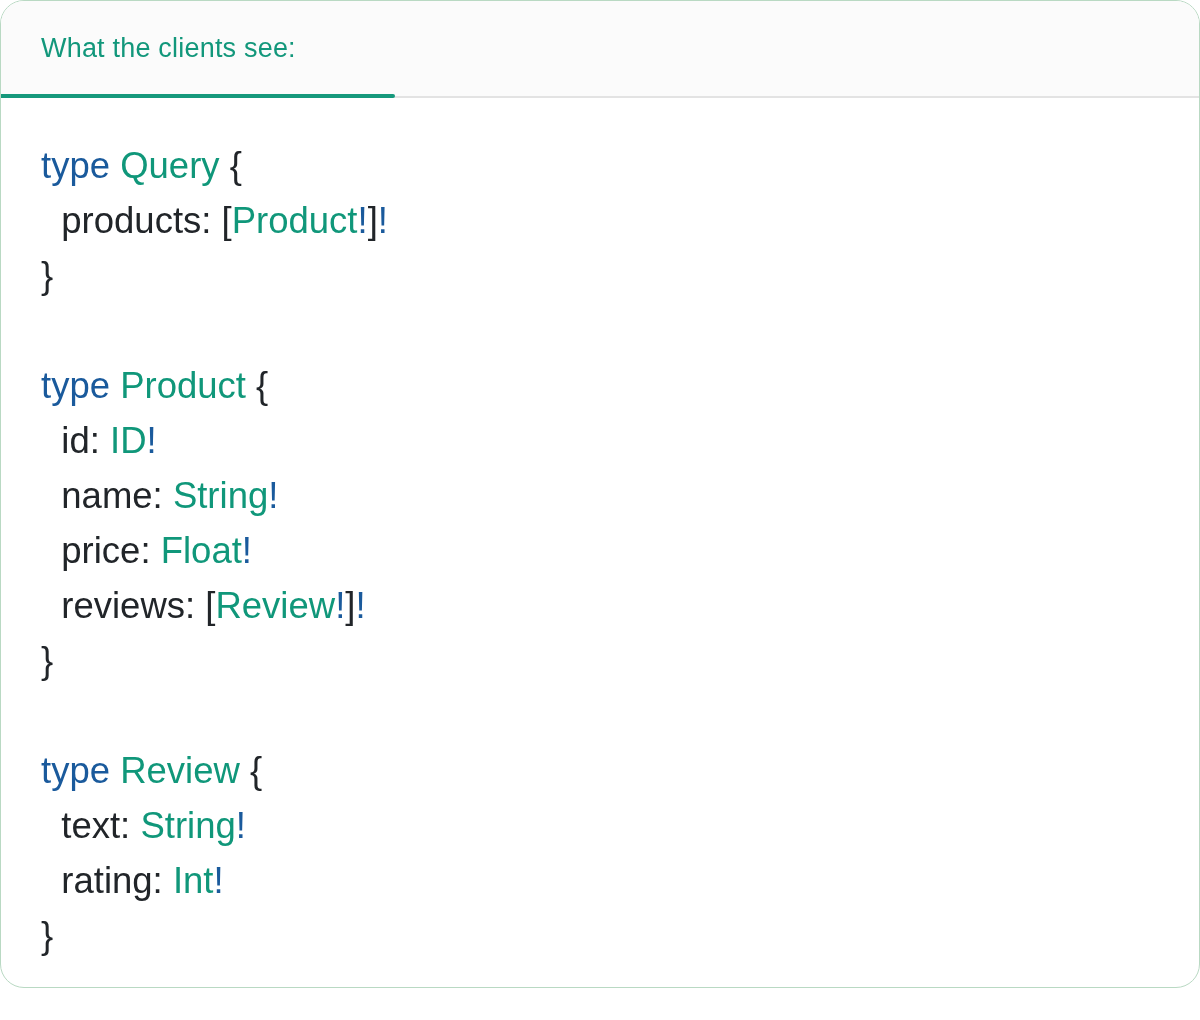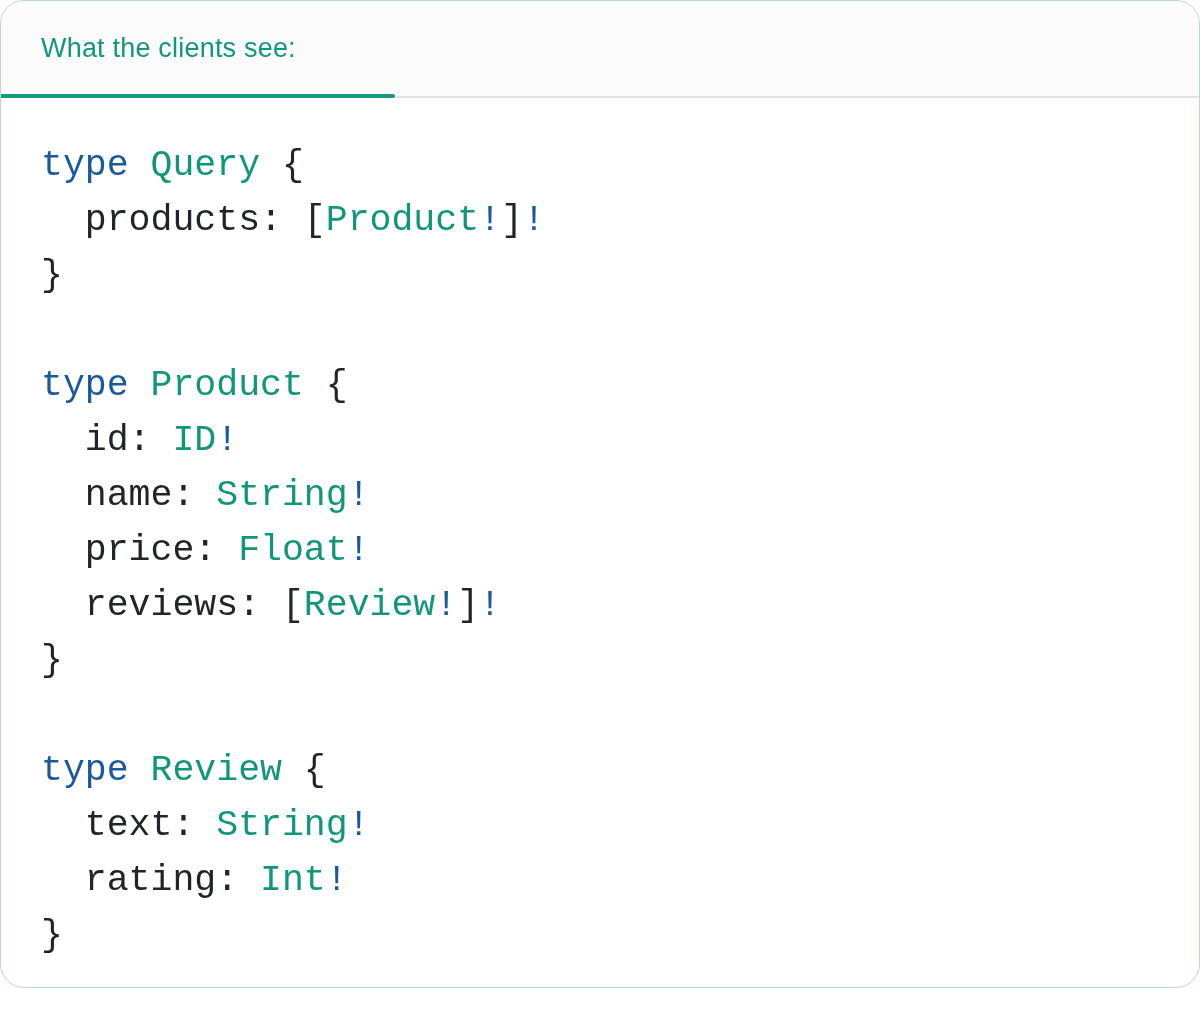--- a/index.html
+++ b/index.html
@@ -56,21 +56,21 @@
     left: 0;
     bottom: -2px;
     width: 394px;
     height: 4px;
     background: var(--underline);
     border-radius: 0 2px 2px 0;
   }
   .code {
     flex: 1;
     padding: 40px 40px 17px 40px;
-    font-family: Liberation Mono, monospace;
+    font-family: Liberation Sans, sans-serif;
     font-size: 36.5px;
     line-height: 55px;
     color: var(--dark);
     white-space: pre;
   }
   .code-line { height: 55px; }
   .tok-kw { color: var(--blue); }
   .tok-ty { color: var(--teal); }
   .tok-pl { color: var(--dark); }
 </style>

